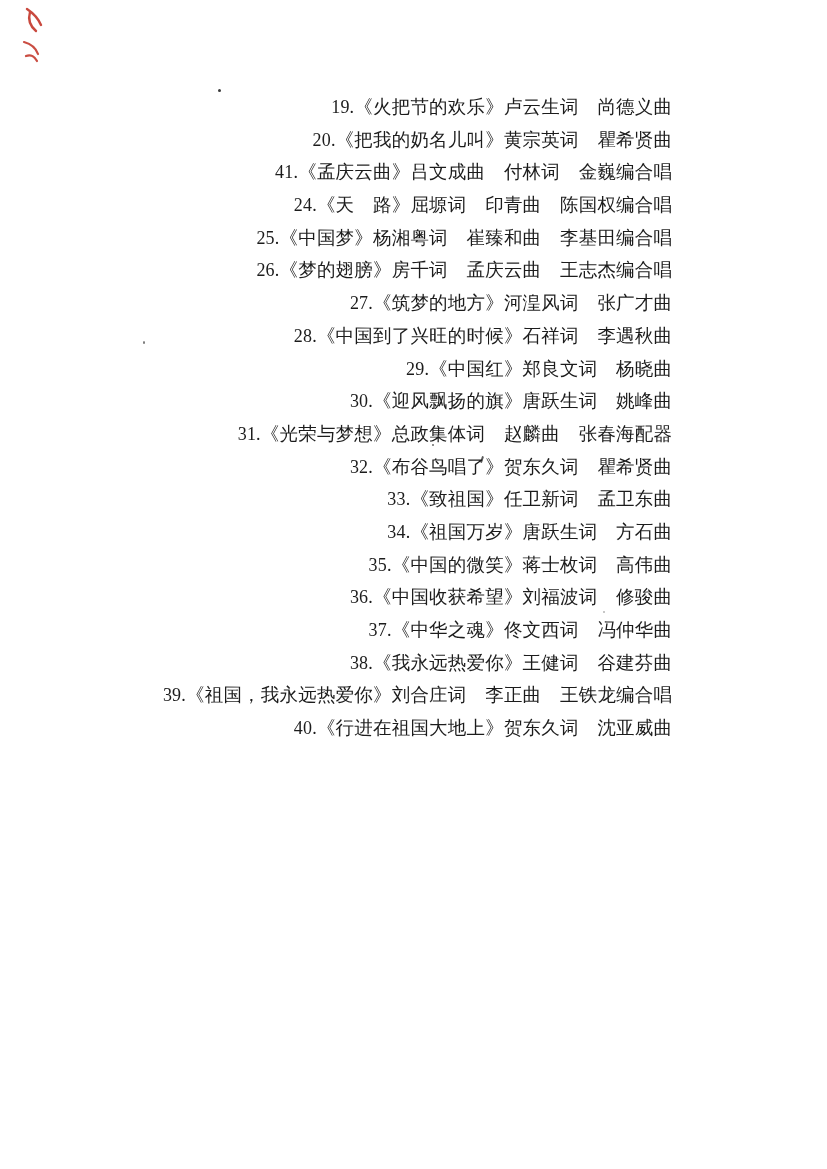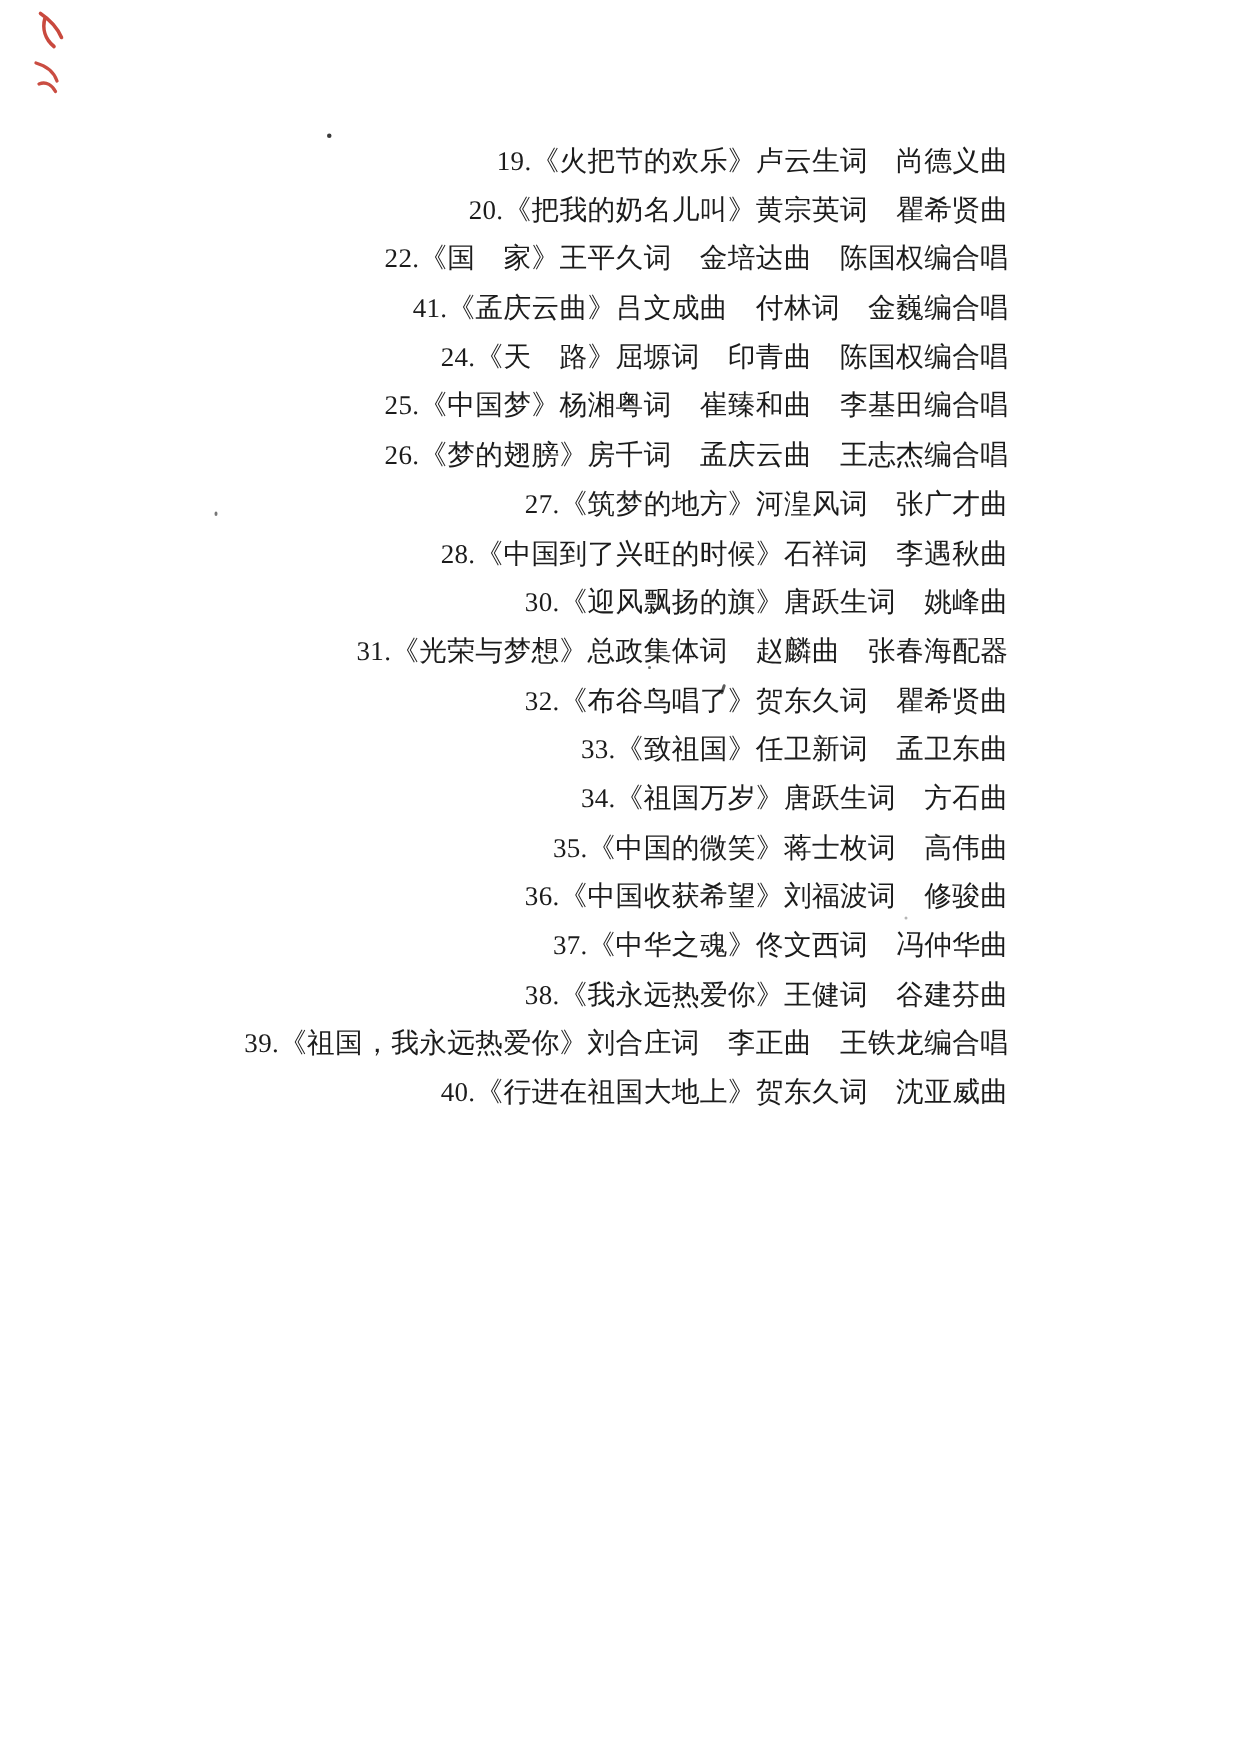--- a/index.html
+++ b/index.html
@@ -56,27 +56,27 @@
   <div class="speck s1"></div>
   <div class="speck s2"></div>
   <div class="speck s3"></div>
   <div class="speck s4"></div>
   <div class="speck s5"></div>
   <div class="tick"></div>
 
   <div class="song-list">
       <div class="row"><span class="num">19.</span><span class="txt">《火把节的欢乐》卢云生词　尚德义曲</span></div>
       <div class="row"><span class="num">20.</span><span class="txt">《把我的奶名儿叫》黄宗英词　瞿希贤曲</span></div>
-      <div class="row"><span class="num">22.</span><span class="txt">《国　家》王平久词　金培达曲　陈国权编合唱</span></div>
       <div class="row"><span class="num">41.</span><span class="txt">《孟庆云曲》吕文成曲　付林词　金巍编合唱</span></div>
       <div class="row"><span class="num">24.</span><span class="txt">《天　路》屈塬词　印青曲　陈国权编合唱</span></div>
       <div class="row"><span class="num">25.</span><span class="txt">《中国梦》杨湘粤词　崔臻和曲　李基田编合唱</span></div>
       <div class="row"><span class="num">26.</span><span class="txt">《梦的翅膀》房千词　孟庆云曲　王志杰编合唱</span></div>
       <div class="row"><span class="num">27.</span><span class="txt">《筑梦的地方》河湟风词　张广才曲</span></div>
       <div class="row"><span class="num">28.</span><span class="txt">《中国到了兴旺的时候》石祥词　李遇秋曲</span></div>
+      <div class="row"><span class="num">29.</span><span class="txt">《中国红》郑良文词　杨晓曲</span></div>
       <div class="row"><span class="num">30.</span><span class="txt">《迎风飘扬的旗》唐跃生词　姚峰曲</span></div>
       <div class="row"><span class="num">31.</span><span class="txt">《光荣与梦想》总政集体词　赵麟曲　张春海配器</span></div>
       <div class="row"><span class="num">32.</span><span class="txt">《布谷鸟唱了》贺东久词　瞿希贤曲</span></div>
       <div class="row"><span class="num">33.</span><span class="txt">《致祖国》任卫新词　孟卫东曲</span></div>
       <div class="row"><span class="num">34.</span><span class="txt">《祖国万岁》唐跃生词　方石曲</span></div>
       <div class="row"><span class="num">35.</span><span class="txt">《中国的微笑》蒋士枚词　高伟曲</span></div>
       <div class="row"><span class="num">36.</span><span class="txt">《中国收获希望》刘福波词　修骏曲</span></div>
       <div class="row"><span class="num">37.</span><span class="txt">《中华之魂》佟文西词　冯仲华曲</span></div>
       <div class="row"><span class="num">38.</span><span class="txt">《我永远热爱你》王健词　谷建芬曲</span></div>
       <div class="row"><span class="num">39.</span><span class="txt">《祖国，我永远热爱你》刘合庄词　李正曲　王铁龙编合唱</span></div>

